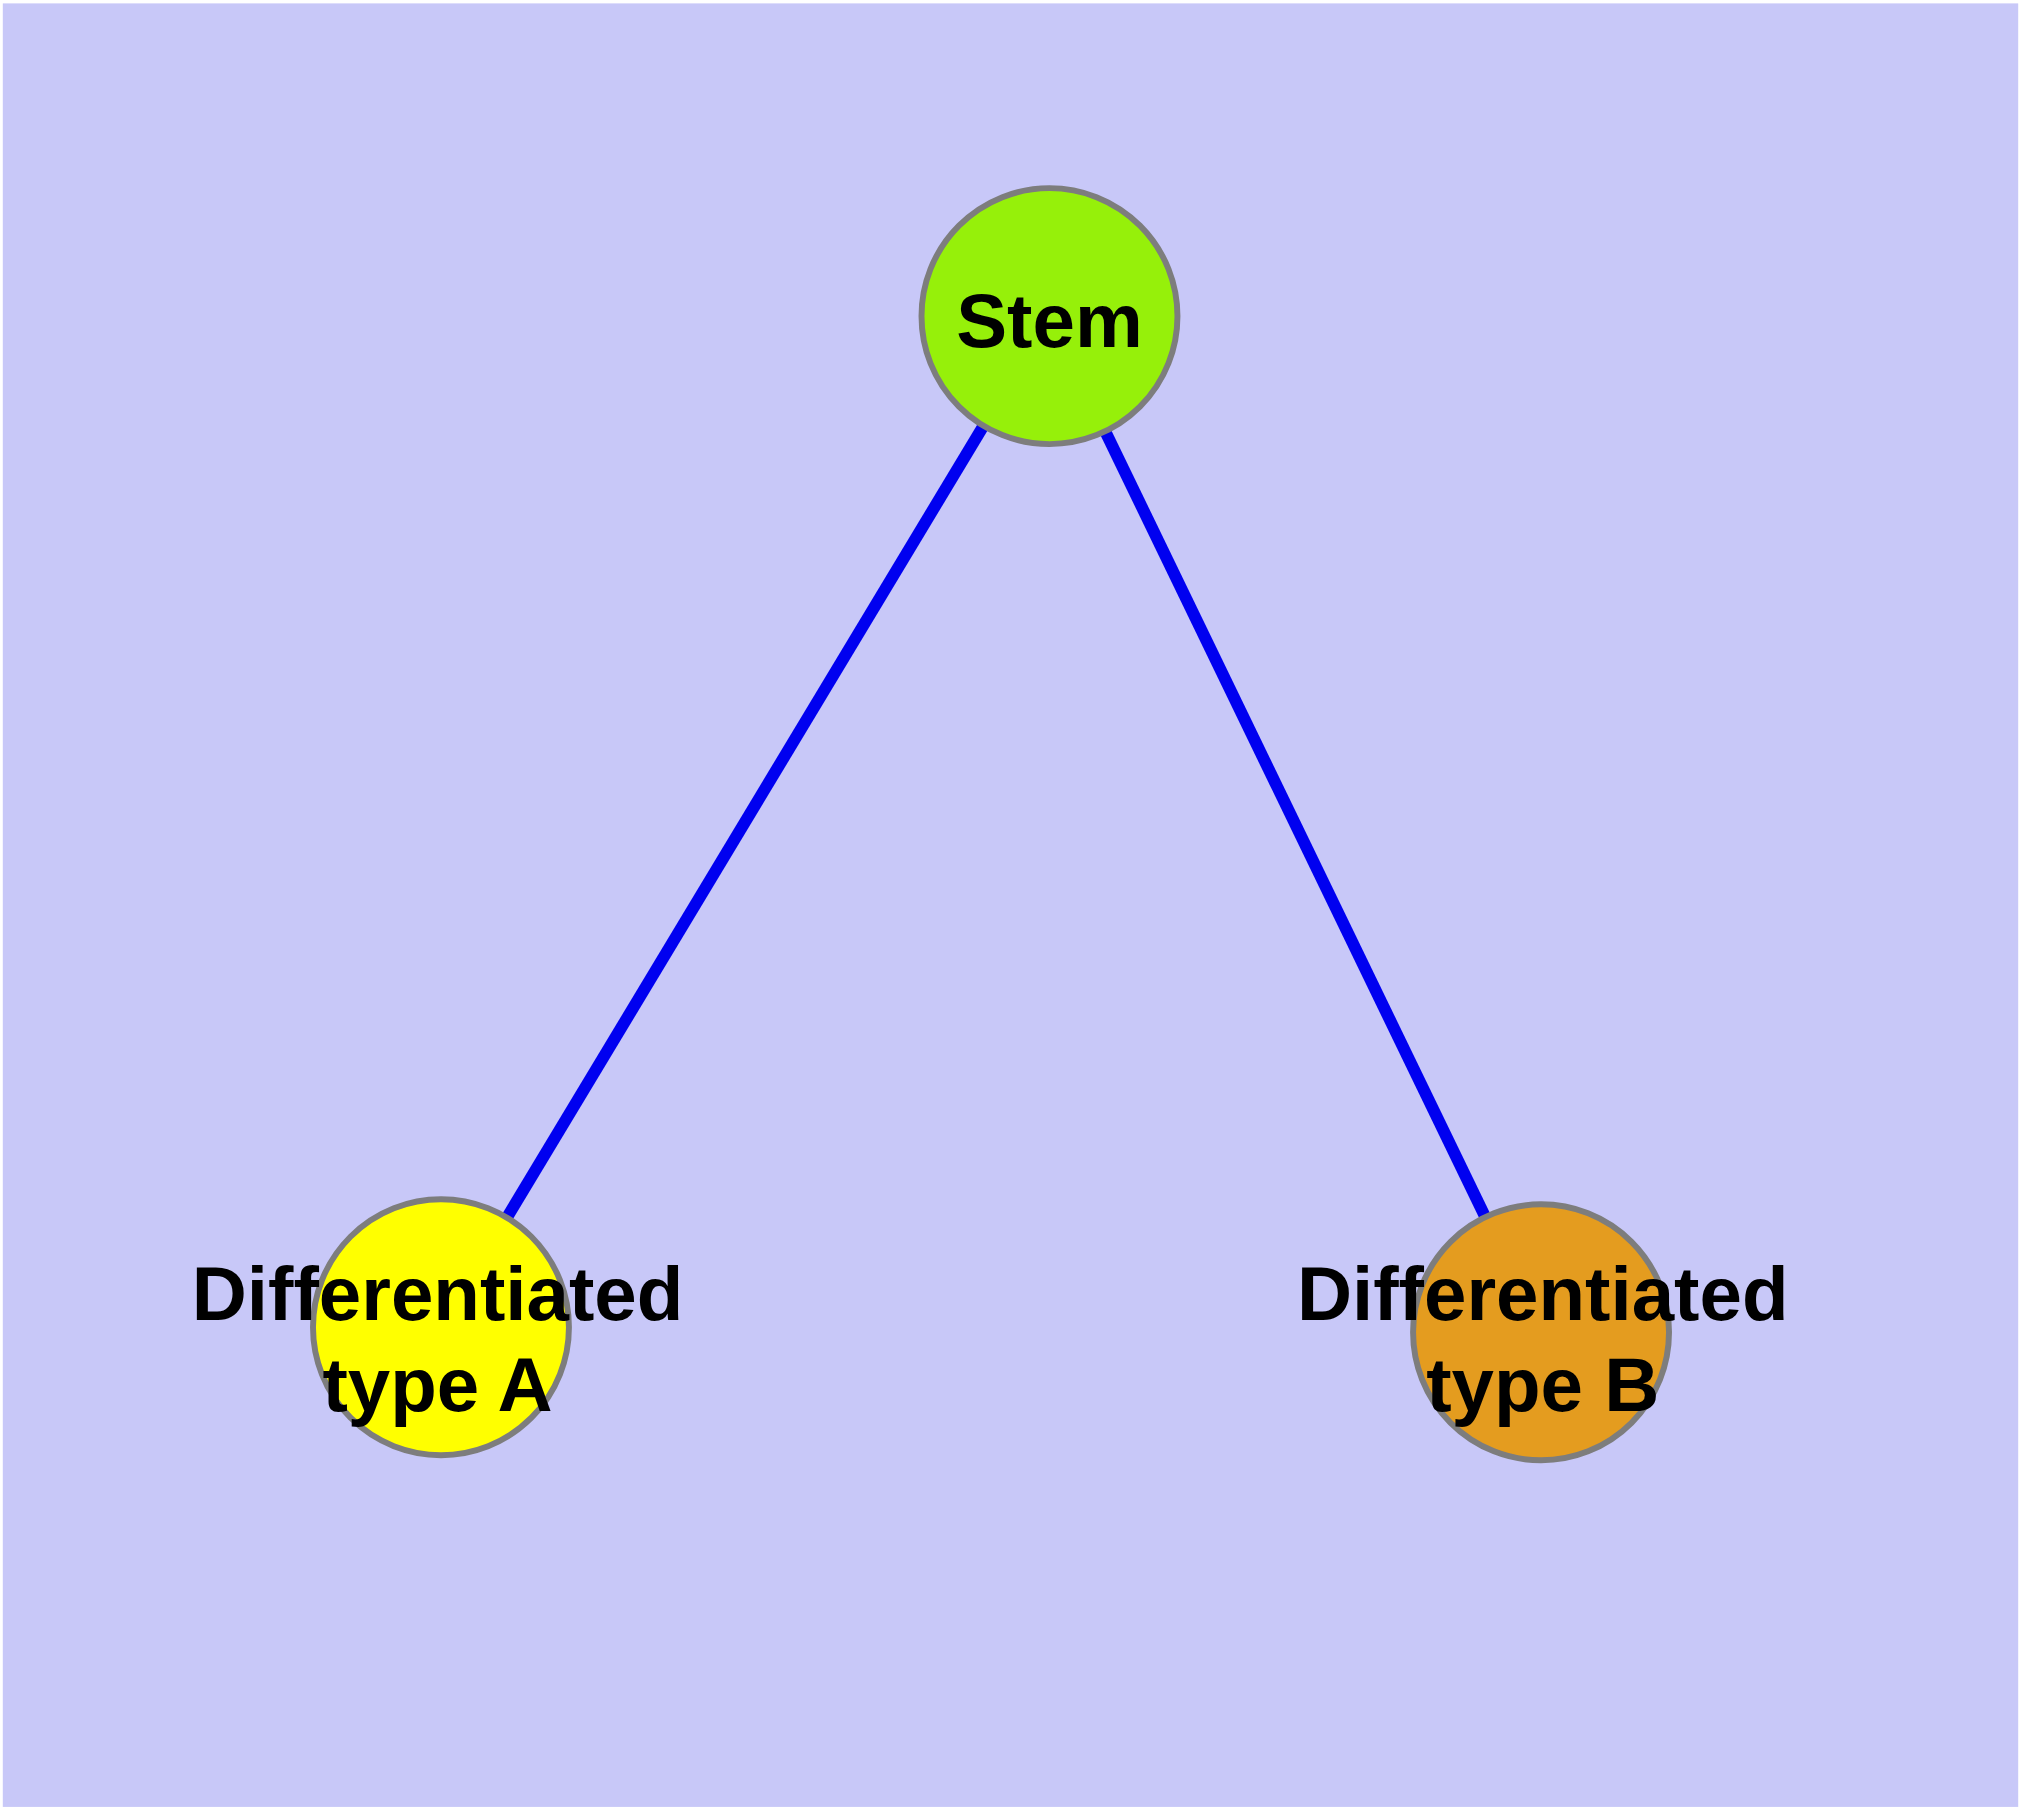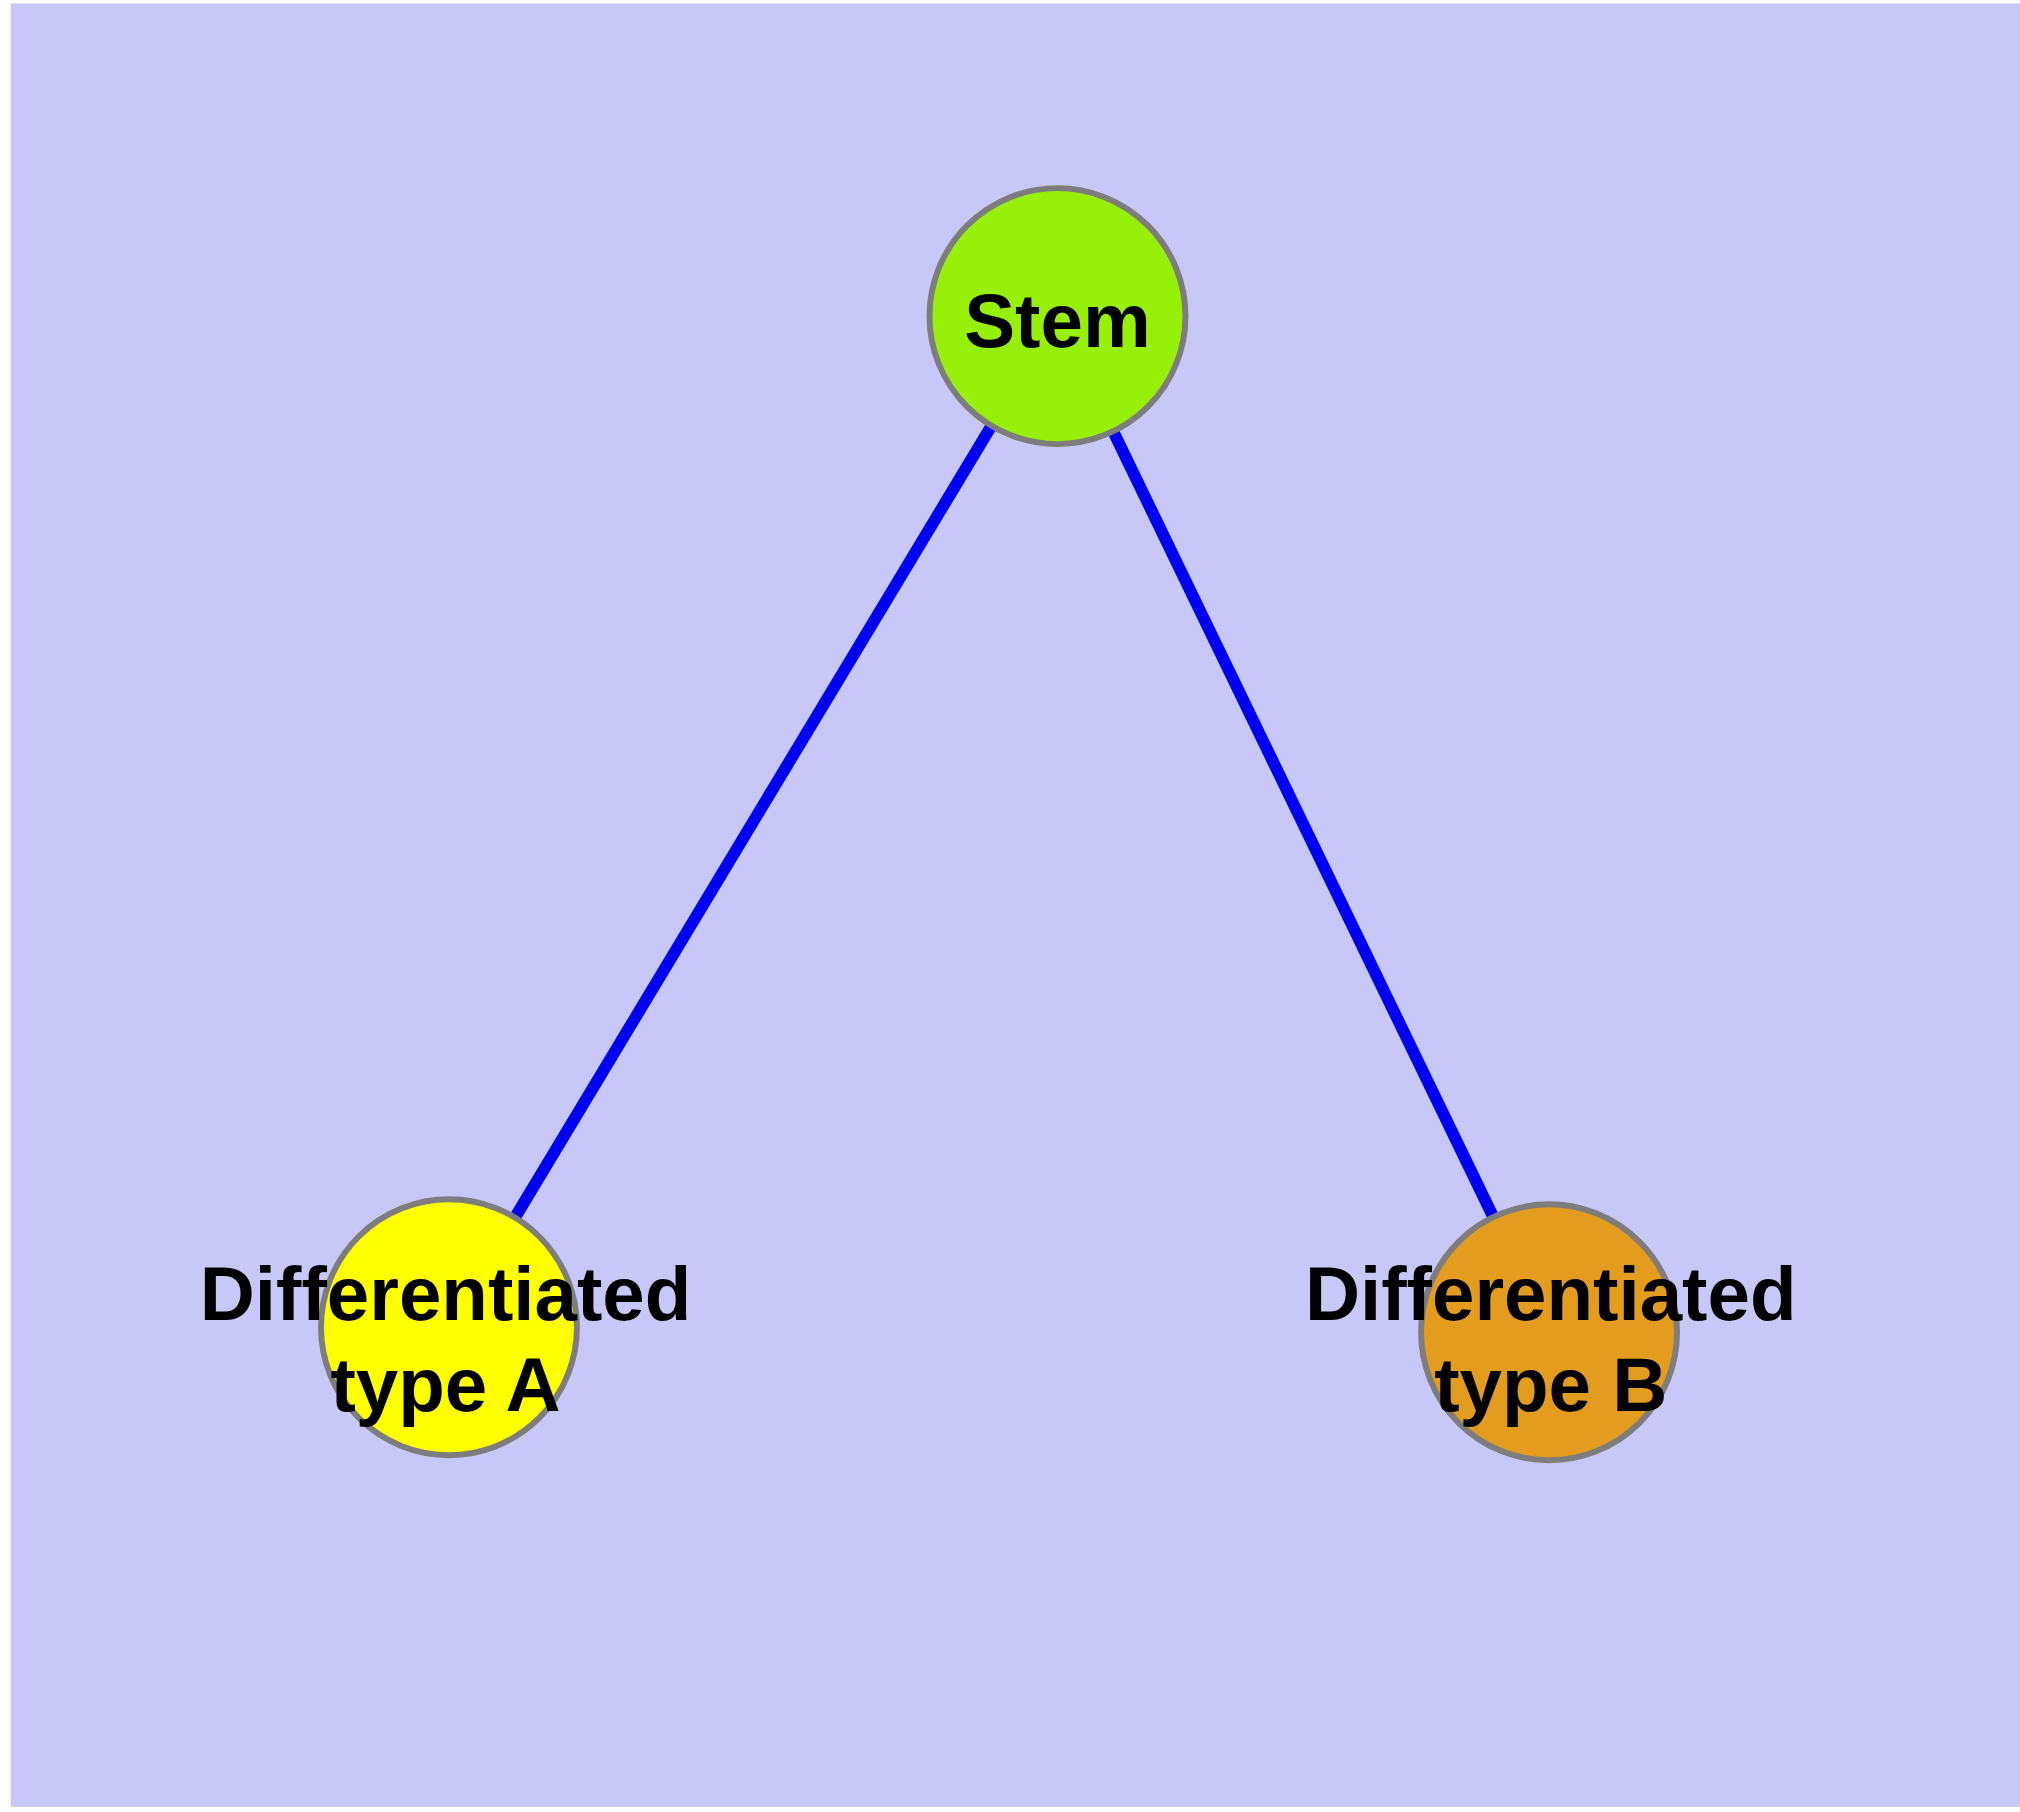--- a/index.html
+++ b/index.html
@@ -6,21 +6,21 @@
     margin: 0;
     padding: 0;
     background: #FFFFFF;
     width: 2021px;
     height: 1812px;
     overflow: hidden;
     font-family: "Liberation Sans", sans-serif;
   }
   .canvas-wrap {
     position: absolute;
-    top: 0; left: 8px;
+    top: 0; left: 0;
     width: 1941px;
     height: 1812px;
     text-align: center;
   }
   svg { display: block; }
   .edge {
     stroke-width: 14px;
     fill: none;
   }
   .node {

